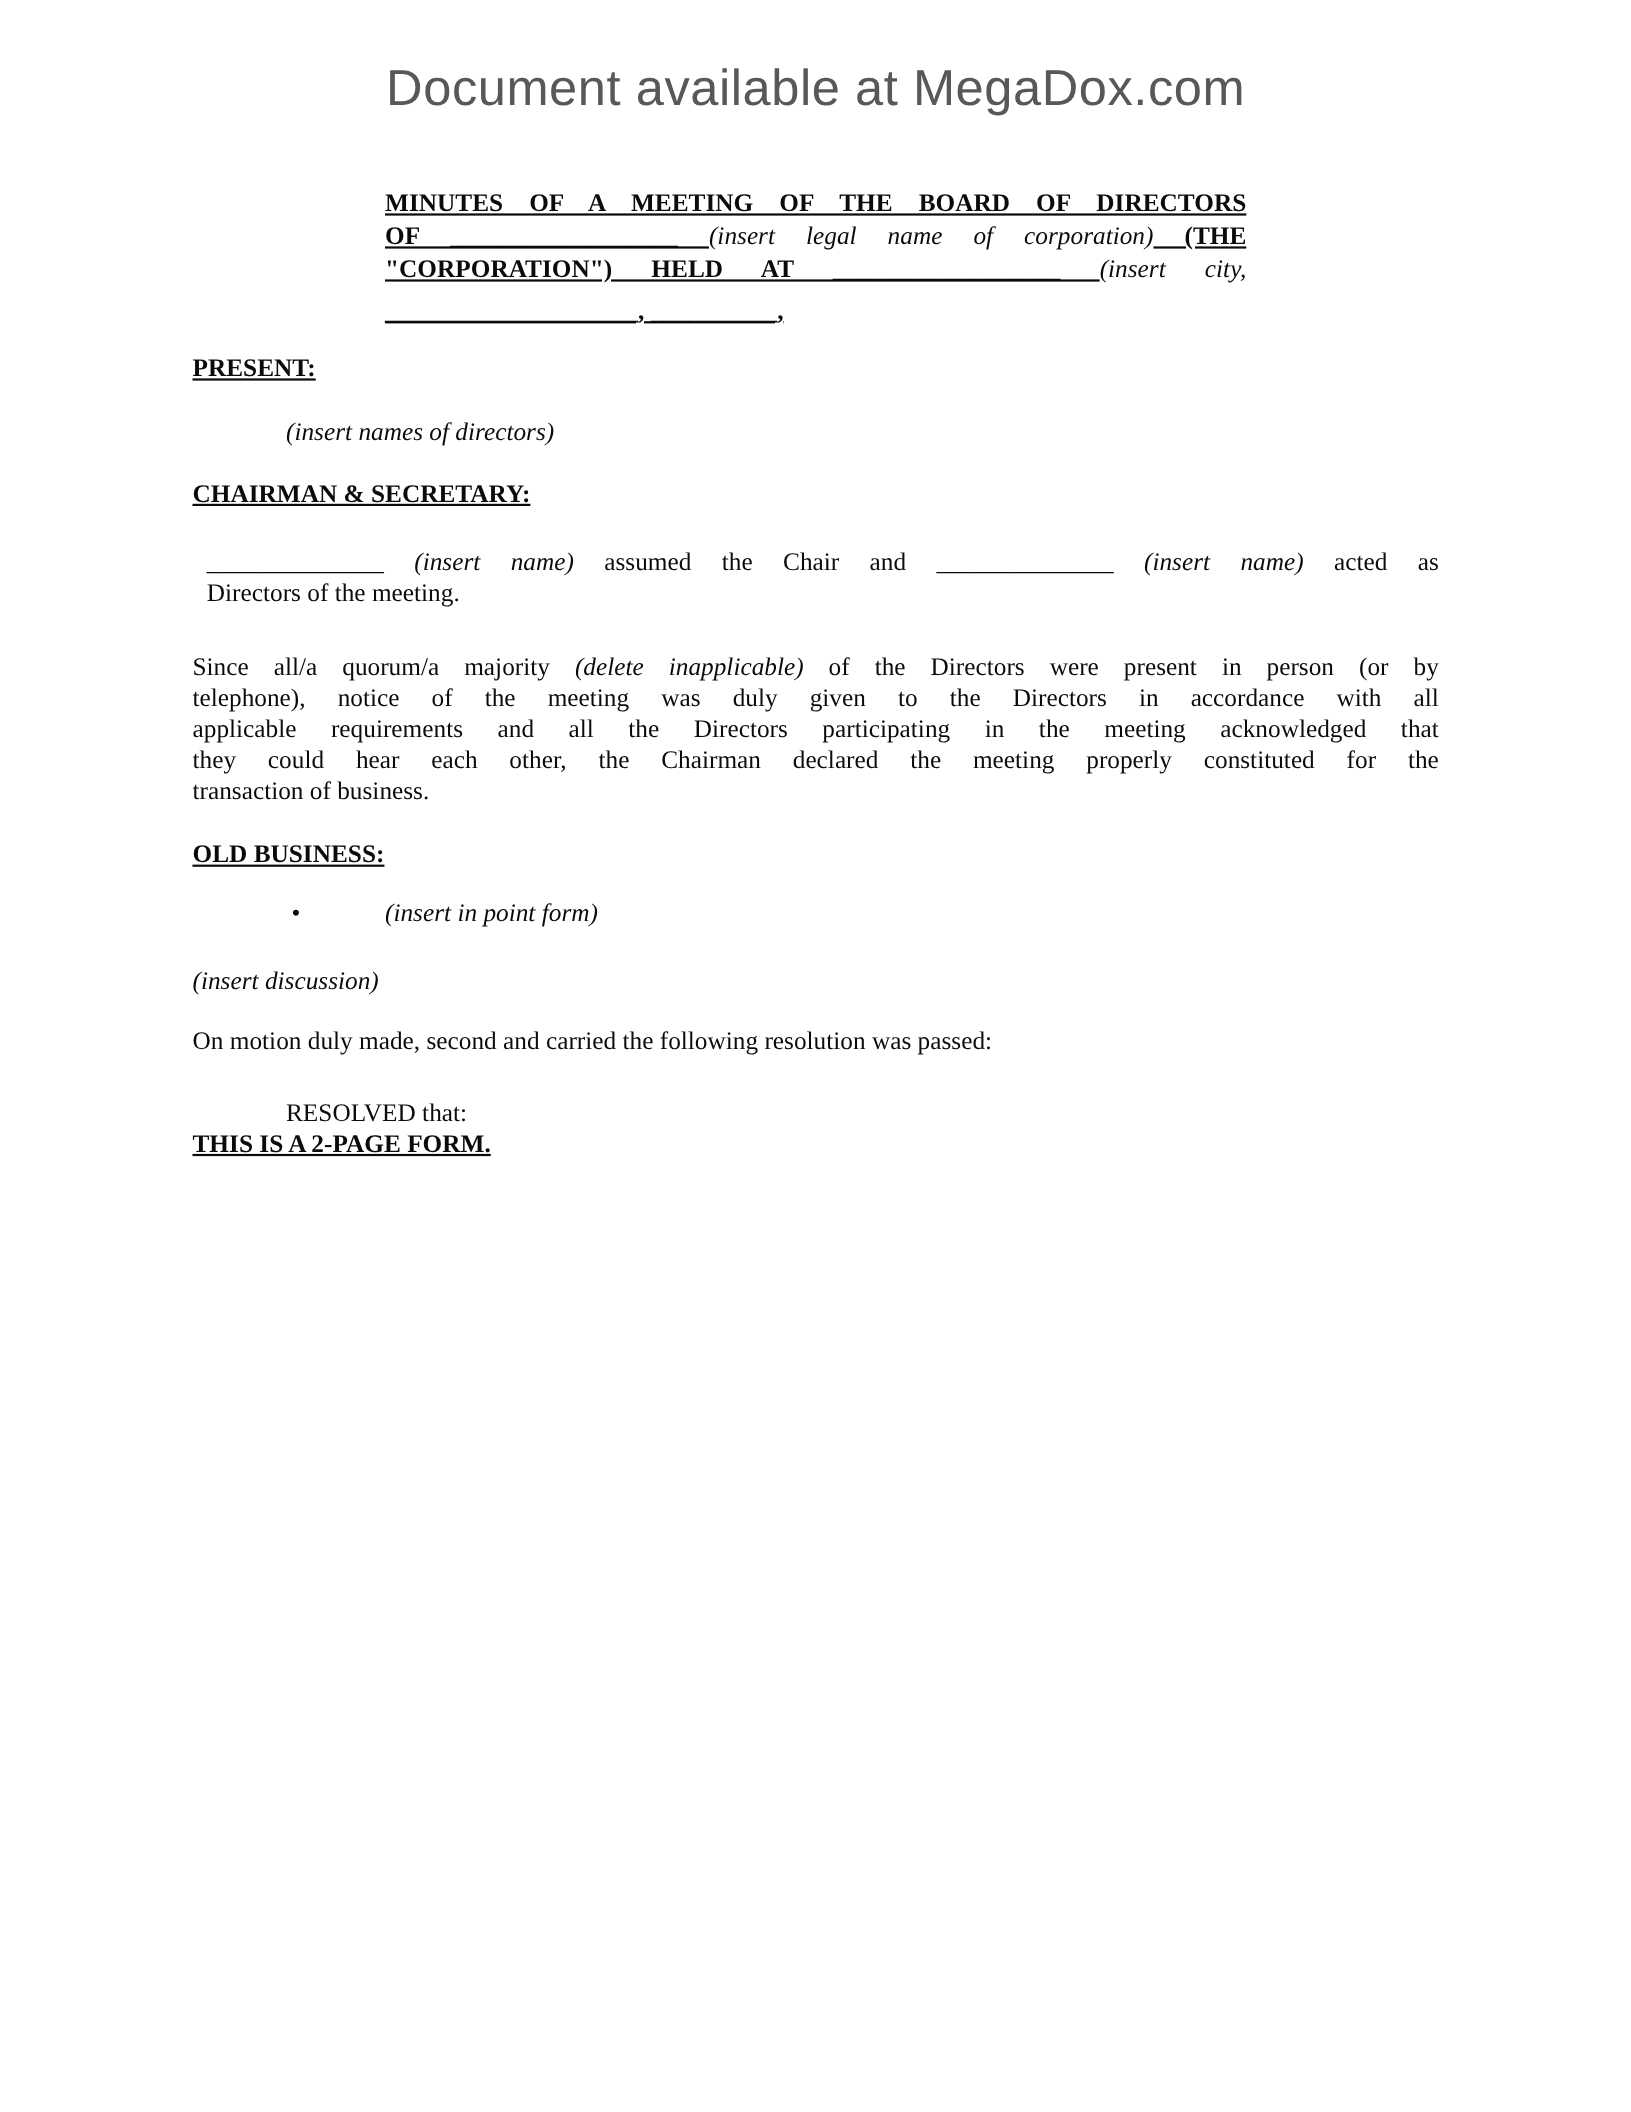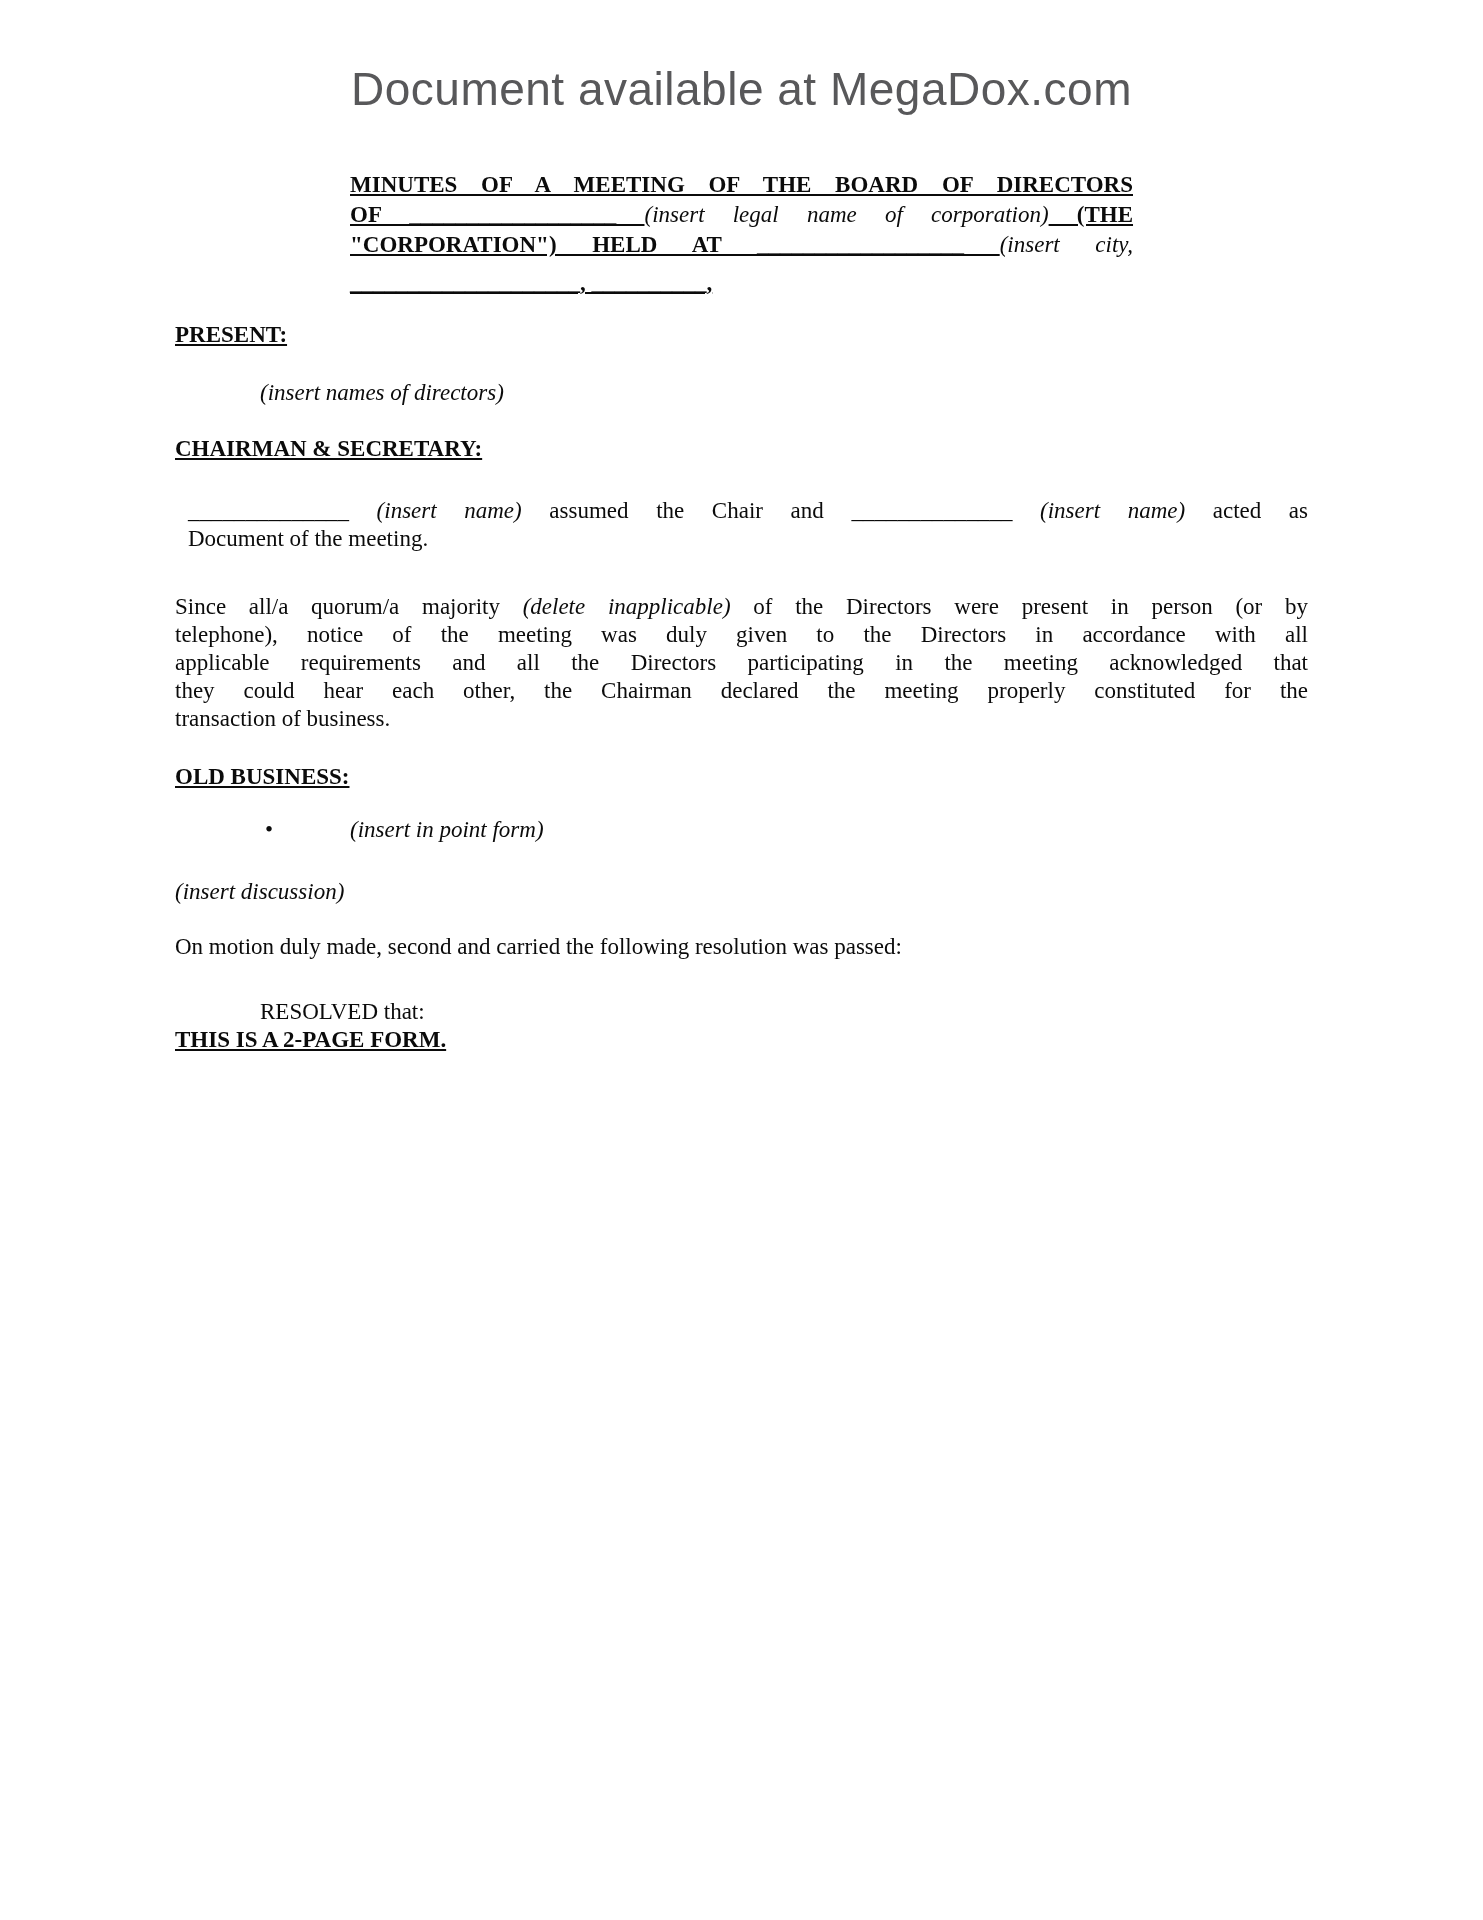--- a/index.html
+++ b/index.html
@@ -2,21 +2,21 @@
 <html><head>
 <meta charset="utf-8">
 <style>
   html,body{margin:0;padding:0;background:#ffffff;}
   body{width:1483px;height:1920px;overflow:hidden;}
   .page{
     position:relative;width:1483px;height:1920px;background:#ffffff;
     font-family:"Liberation Serif",serif;color:#0b0b0b;
   }
   .watermark{
-    position:absolute;top:64px;left:0;width:100%;
+    position:absolute;top:54px;left:0;width:100%;
     text-align:center;
     font-family:"Liberation Sans",sans-serif;
     font-size:46px;line-height:1.1;color:#58585a;
     letter-spacing:0.5px;
   }
   .doc{
     position:absolute;left:175px;top:170px;width:1133px;
     font-size:23px;line-height:28px;
   }
   .block{margin:0;}
@@ -59,21 +59,21 @@
         <div class="line" data-name="doc-line"><span class="b" data-name="text-segment">PRESENT:</span></div>
       </div>
       <div class="block t-plain" data-name="insert-names-line">
         <div class="line" data-name="doc-line"><span class="i" data-name="text-segment">(insert names of directors)</span></div>
       </div>
       <div class="block t-heading" data-name="heading-chairman-secretary">
         <div class="line" data-name="doc-line"><span class="b" data-name="text-segment">CHAIRMAN &amp; SECRETARY:</span></div>
       </div>
       <div class="block t-para" data-name="chairman-paragraph">
         <div class="line j" data-name="doc-line"><span data-name="text-segment">______________ </span><span class="i" data-name="text-segment">(insert name)</span><span data-name="text-segment"> assumed the Chair and ______________ </span><span class="i" data-name="text-segment">(insert name)</span><span data-name="text-segment"> acted as</span></div>
-        <div class="line" data-name="doc-line"><span data-name="text-segment">Document of the meeting.</span></div>
+        <div class="line" data-name="doc-line"><span data-name="text-segment">Directors of the meeting.</span></div>
       </div>
       <div class="block t-para" data-name="constitution-paragraph">
         <div class="line j" data-name="doc-line"><span data-name="text-segment">Since all/a quorum/a majority </span><span class="i" data-name="text-segment">(delete inapplicable)</span><span data-name="text-segment"> of the Directors were present in person (or by</span></div>
         <div class="line j" data-name="doc-line"><span data-name="text-segment">telephone), notice of the meeting was duly given to the Directors in accordance with all</span></div>
         <div class="line j" data-name="doc-line"><span data-name="text-segment">applicable requirements and all the Directors participating in the meeting acknowledged that</span></div>
         <div class="line j" data-name="doc-line"><span data-name="text-segment">they could hear each other, the Chairman declared the meeting properly constituted for the</span></div>
         <div class="line" data-name="doc-line"><span data-name="text-segment">transaction of business.</span></div>
       </div>
       <div class="block t-heading" data-name="heading-old-business">
         <div class="line" data-name="doc-line"><span class="b" data-name="text-segment">OLD BUSINESS:</span></div>

